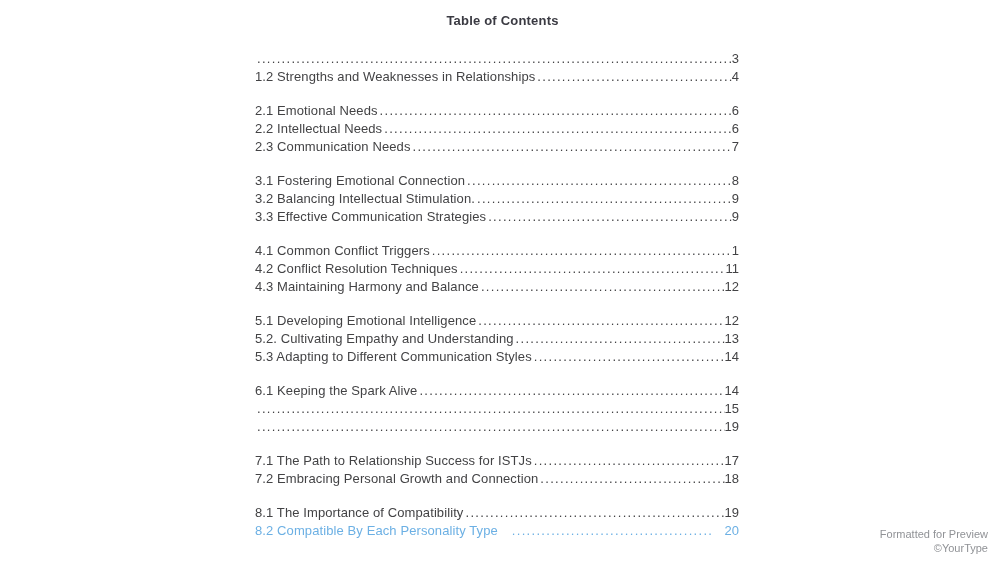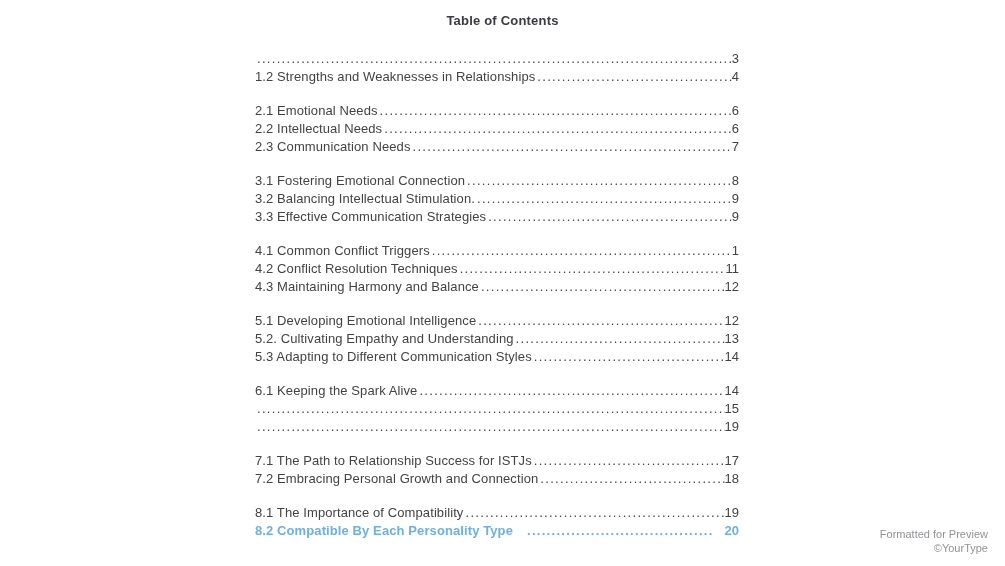--- a/index.html
+++ b/index.html
@@ -53,21 +53,21 @@
   .toc-dots {
     flex: 1;
     overflow: hidden;
     white-space: nowrap;
     letter-spacing: 1.3px;
     margin-left: 2px;
   }
   .toc-page { white-space: nowrap; }
   .toc-row.highlight {
     color: var(--highlight);
-    font-weight: bold;
+    font-weight: normal;
     gap: 12px;
   }
   .preview-watermark {
     position: absolute;
     right: 17px;
     bottom: 11px;
     text-align: right;
     font-size: 11px;
     line-height: 14px;
     color: var(--footer);

